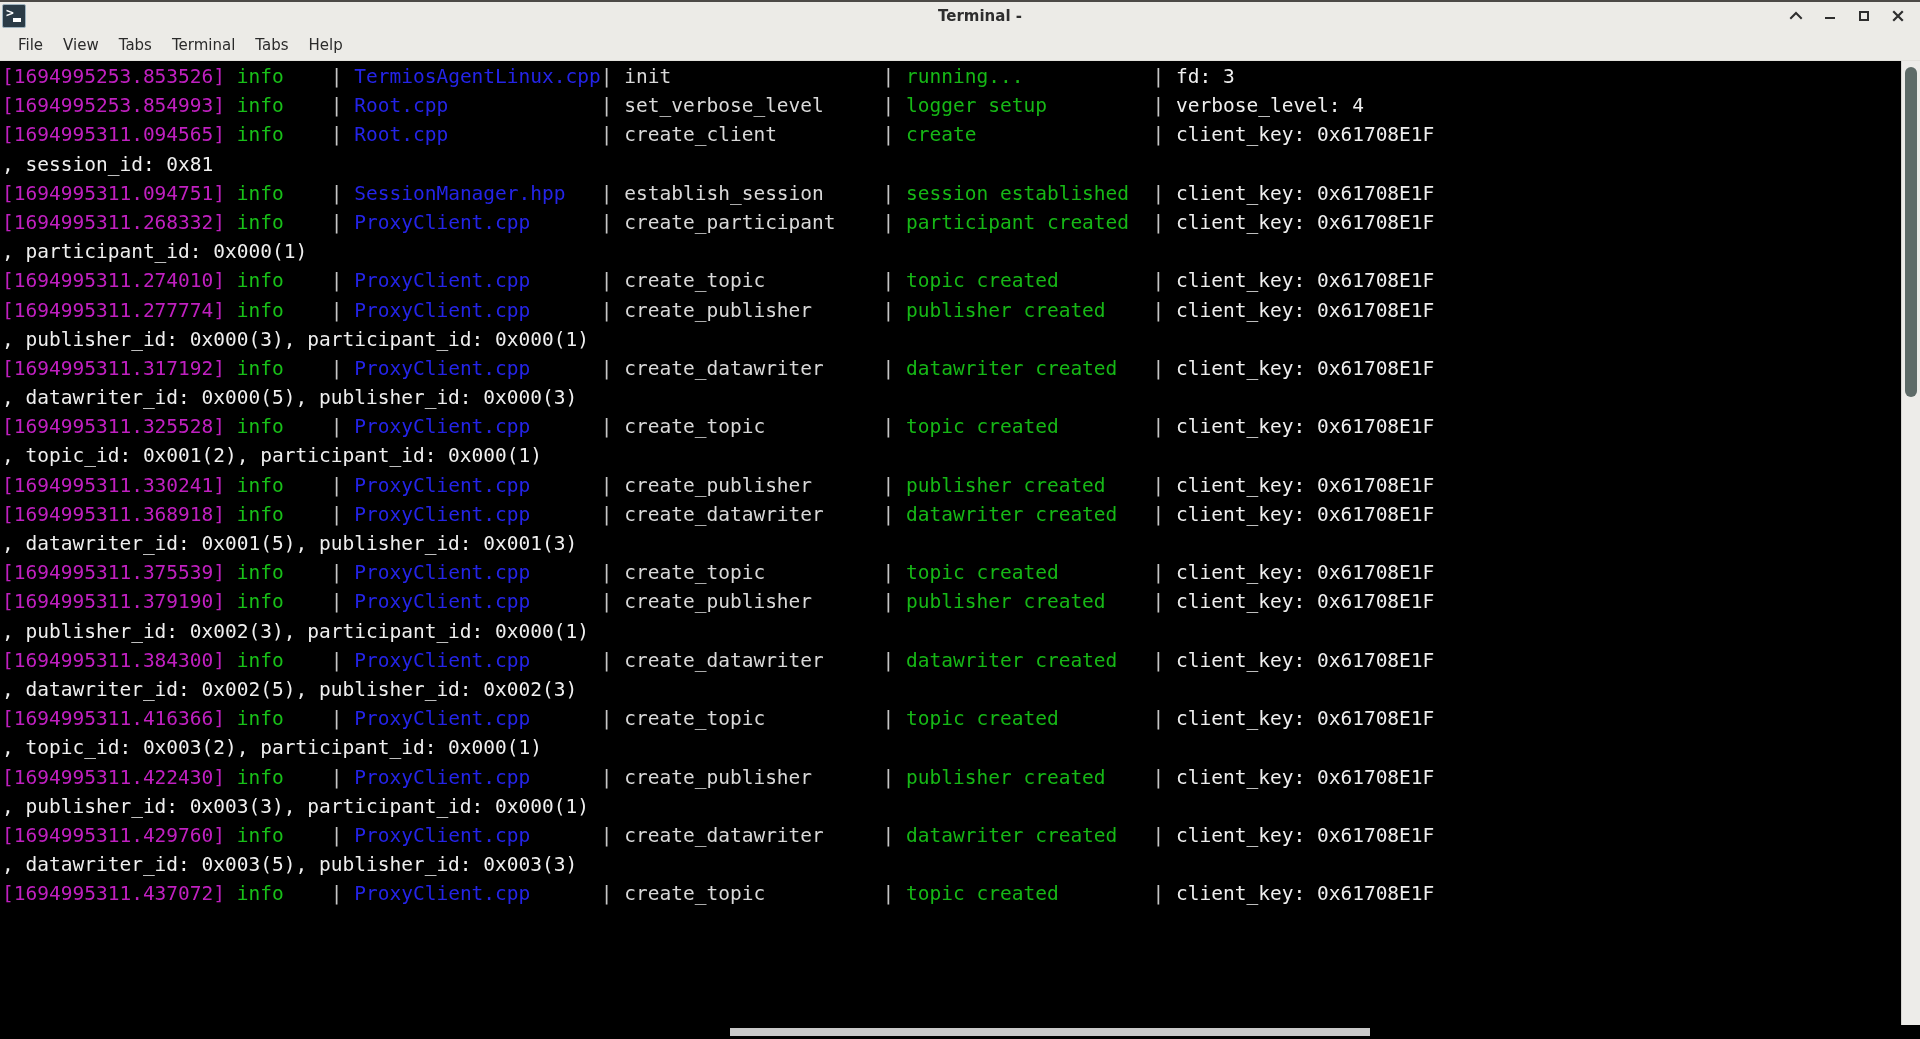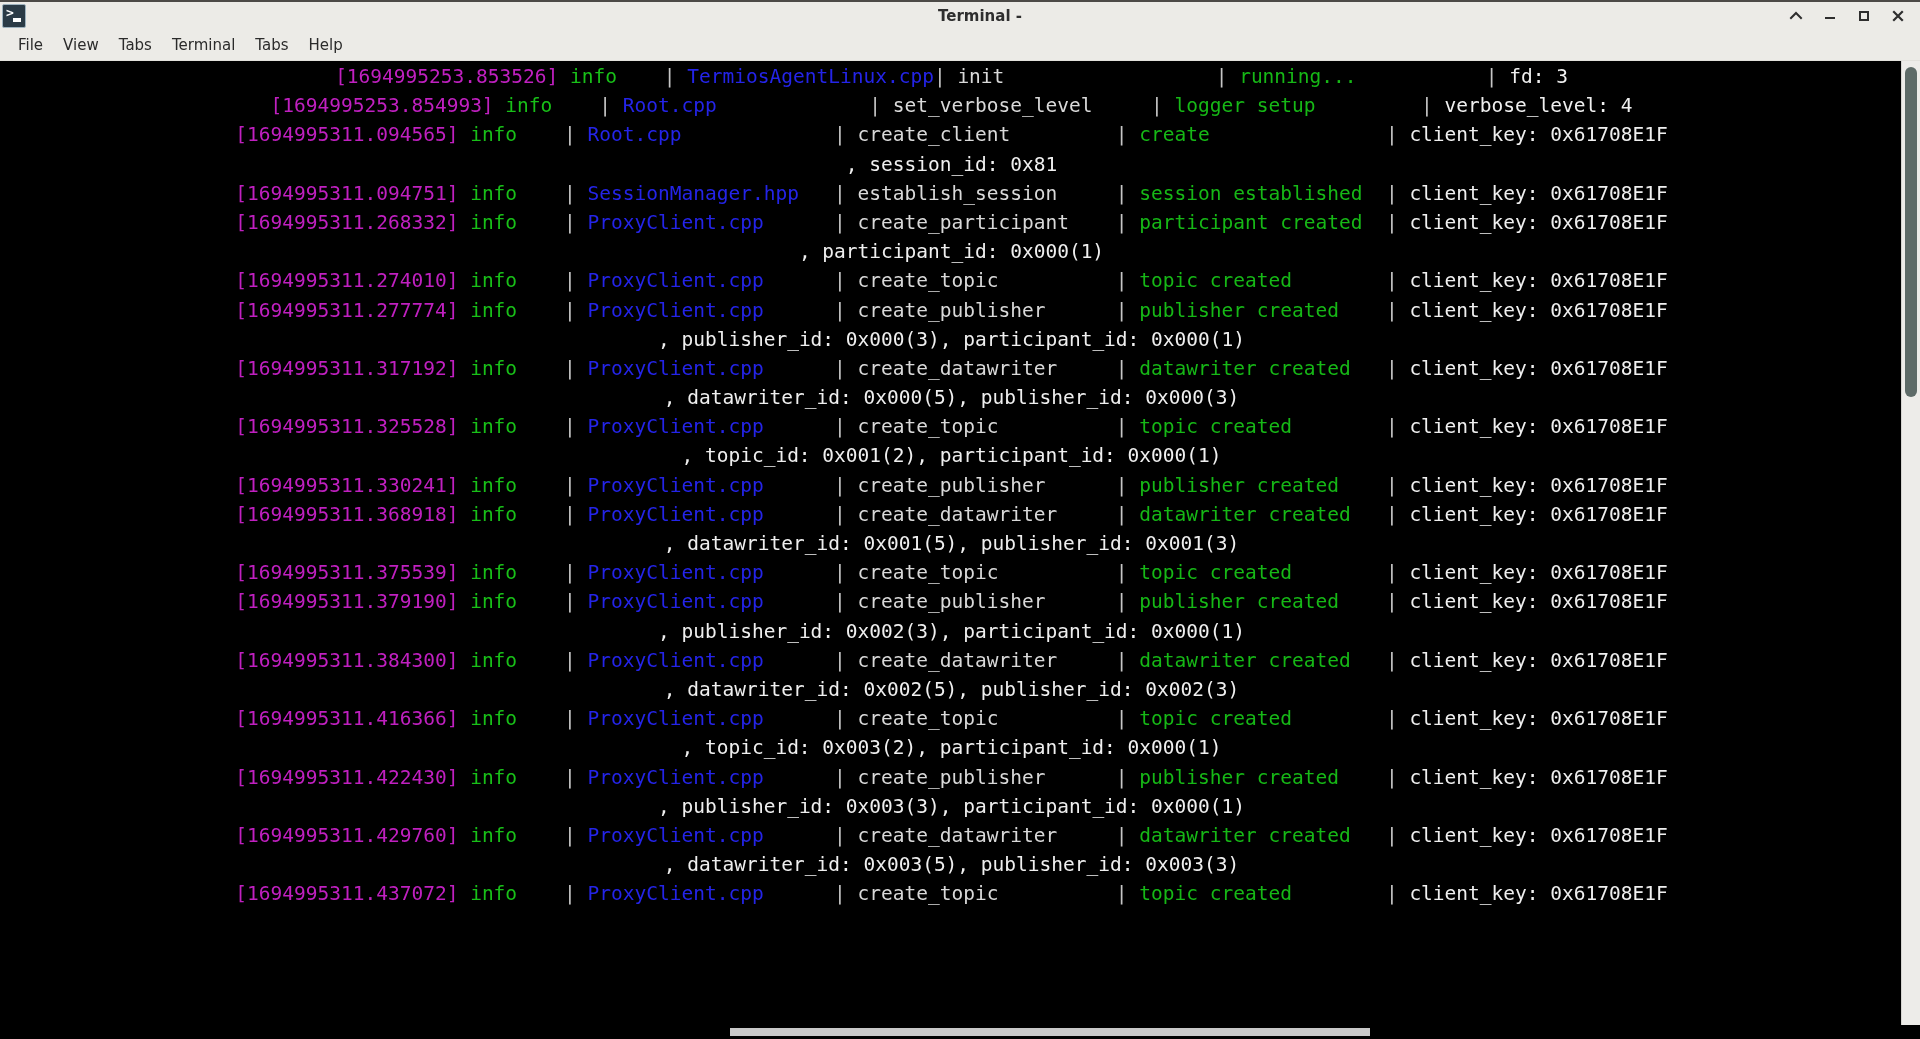--- a/index.html
+++ b/index.html
@@ -106,21 +106,20 @@
     display: flex;
     overflow: hidden;
   }
   #term {
     flex: 1 1 auto;
     position: relative;
     background: #000000;
     padding-left: 2px;
     padding-top: 1px;
     overflow: hidden;
-    text-align: center;
   }
   .line {
     font-family: "DejaVu Sans Mono", monospace;
     font-size: 19.5px;
     line-height: 29.2px;
     white-space: pre;
     color: #D0D0D0;
     height: 29.2px;
   }
   .ts   { color: #C020C0; }

